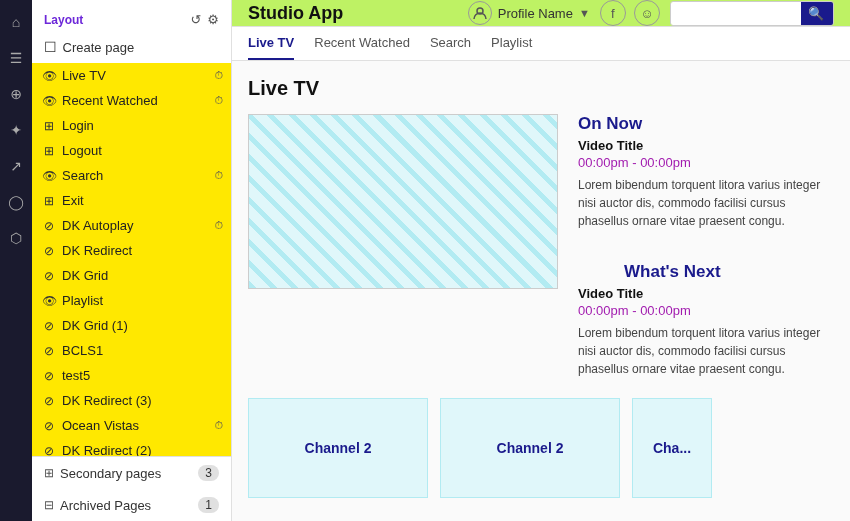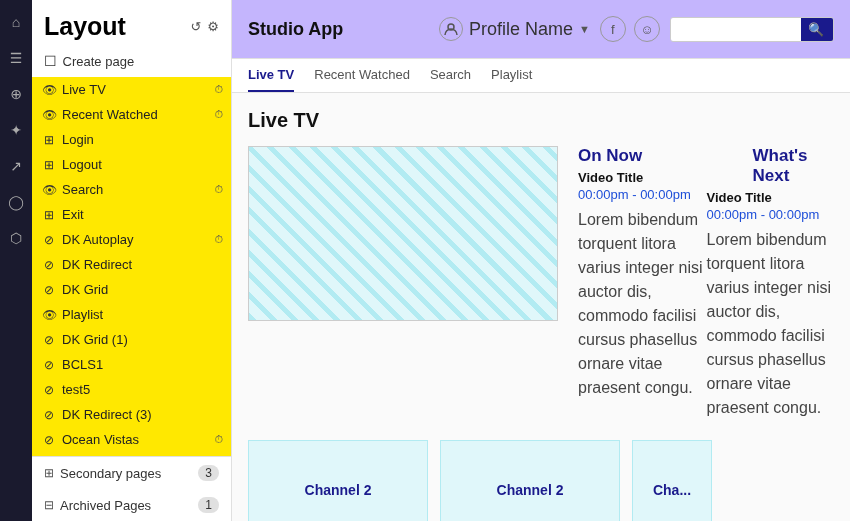--- a/index.html
+++ b/index.html
@@ -36,23 +36,23 @@
       border-right: 1px solid #e0e0e0;
       flex-shrink: 0;
     }
     .sidebar-header {
       display: flex;
       align-items: center;
       justify-content: space-between;
       padding: 12px 12px 8px 12px;
     }
     .sidebar-title {
-      font-size: 25px;
-      font-weight: bold;
-      color: #000000;
+      font-size: 12px;
+      font-weight: bold;
+      color: #6d28d9;
     }
     .sidebar-header-icons {
       display: flex;
       gap: 6px;
       align-items: center;
     }
     .sidebar-header-icons span {
       color: #555;
       font-size: 13px;
       cursor: pointer;
@@ -139,23 +139,23 @@
       display: flex;
       flex-direction: column;
       overflow: hidden;
     }
 
     
     .topbar {
       display: flex;
       align-items: center;
       justify-content: space-between;
-      padding: 16px 16px;
+      padding: 0 16px;
       border-bottom: 1px solid #e0e0e0;
-      background: #c4b5fd;
+      background: #bef264;
     }
     .topbar-title {
       font-size: 18px;
       font-weight: bold;
       color: #111;
     }
     .topbar-right {
       display: flex;
       align-items: center;
       gap: 10px;
@@ -210,21 +210,21 @@
       height: 24px;
       border-radius: 50%;
       border: 1.5px solid #999;
       display: flex;
       align-items: center;
       justify-content: center;
       font-size: 12px;
       color: #555;
     }
     .profile-name {
-      font-size: 18px;
+      font-size: 13px;
       color: #333;
     }
     .profile-chevron {
       font-size: 11px;
       color: #555;
     }
 
     
     .nav-tabs {
       display: flex;
@@ -284,25 +284,25 @@
       margin-bottom: 4px;
     }
     .video-title {
       font-size: 13px;
       font-weight: bold;
       color: #111;
       margin-bottom: 2px;
     }
     .video-time {
       font-size: 13px;
-      color: #1d4ed8;
+      color: #a21caf;
       margin-bottom: 6px;
     }
     .video-desc {
-      font-size: 16px;
+      font-size: 12px;
       color: #444;
       line-height: 1.5;
     }
     .whats-next-label {
       font-size: 17px;
       font-weight: bold;
       color: #1a1a8c;
       margin-bottom: 4px;
       margin-left: 46px;
     }
@@ -507,21 +507,21 @@
     <div class="nav-tab">Recent Watched</div>
     <div class="nav-tab">Search</div>
     <div class="nav-tab">Playlist</div>
   </div>
 
   <div class="content">
     <div class="page-title">Live TV</div>
 
     <div class="on-now-section">
       <div class="video-placeholder"></div>
-      <div style="flex:1; display:flex; flex-direction:row; gap:1px;">
+      <div style="flex:1; display:flex; flex-direction:column; gap:32px;">
 
         <div>
           <div class="on-now-label">On Now</div>
           <div class="video-title">Video Title</div>
           <div class="video-time">00:00pm - 00:00pm</div>
           <div class="video-desc">Lorem bibendum torquent litora varius integer nisi auctor dis, commodo facilisi cursus phasellus ornare vitae praesent congu.</div>
         </div>
 
         <div>
           <div class="whats-next-label">What's Next</div>

